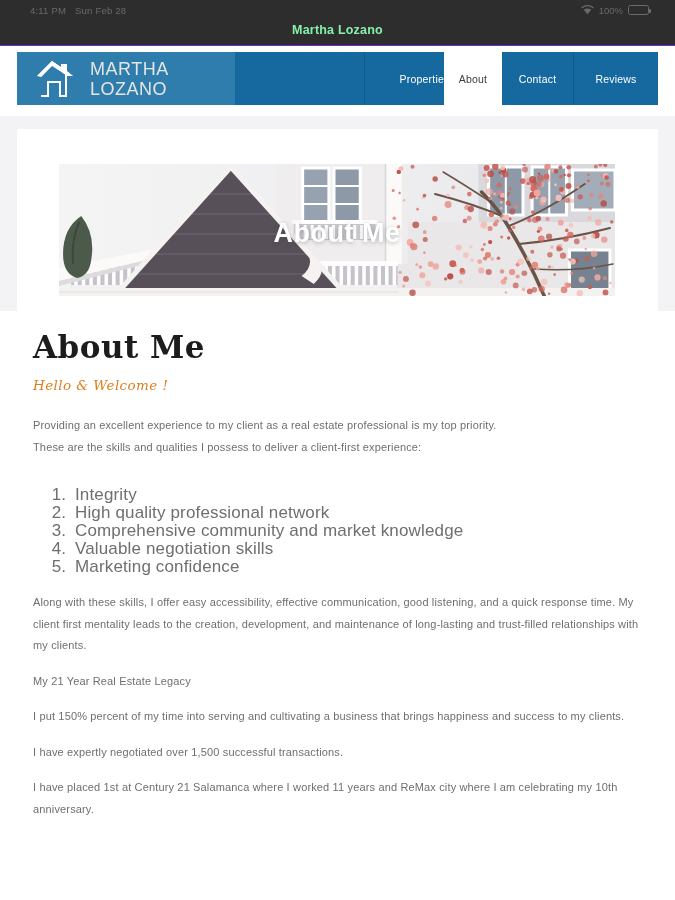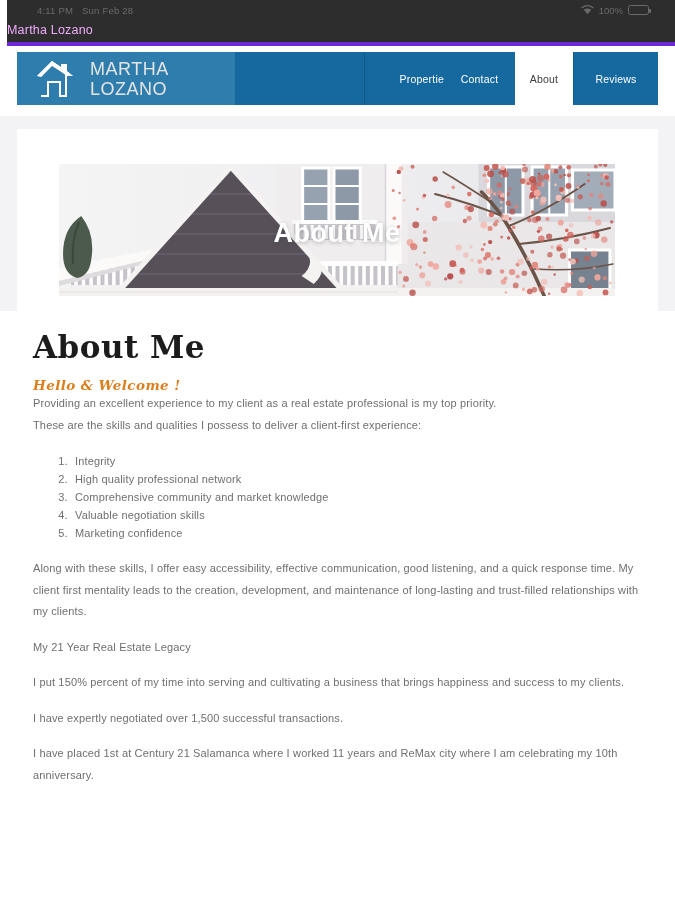--- a/index.html
+++ b/index.html
@@ -1,33 +1,33 @@
 <!DOCTYPE html>
 <html><head>
 <meta charset="utf-8">
 <style>
   * { margin:0; padding:0; box-sizing:border-box; }
   html,body { width:675px; height:900px; overflow:hidden; background:#fff;
               font-family:"Liberation Sans", sans-serif; }
   .device { width:675px; height:900px; position:relative; background:#fff; }
 
   
-  .statusbar { height:46px; background:#2d2d2d; position:relative; border-bottom:4px solid #6d28d9;margin-left:7px; }
+  .statusbar { height:46px; background:#2d2d2d; position:relative; border-bottom:1px solid #6d28d9; }
   .status-row { display:flex; justify-content:space-between; align-items:center;
                 padding:3px 26px 0 30px; height:17px; }
   .status-left { font-size:9.5px; color:#6a6a68; letter-spacing:0.2px; }
   .status-left .date { margin-left:9px; }
   .status-right { display:flex; align-items:center; gap:5px; color:#6a6a68; font-size:9.5px; }
   .wifi-icon svg { display:block; }
   .battery { width:21px; height:10px; border:1px solid #6a6a68; border-radius:2.5px;
              position:relative; padding:1px; }
   .battery .level { height:100%; width:100%; background:#6a6a68; border-radius:1px; }
   .battery:after { content:""; position:absolute; right:-3px; top:3px; width:2px; height:4px;
                    background:#6a6a68; border-radius:0 1px 1px 0; }
-  .app-title { color:#f0abfc; font-size:12.5px; font-weight:400;
+  .app-title { text-align:center; color:#86efac; font-size:12.5px; font-weight:700;
                letter-spacing:0.2px; margin-top:6px; }
 
   
   .webpage { background:#fff; }
 
   
   .navbar { margin:6px 17px 0 17px; height:53px; display:flex; background:#16699f; }
   .brand { width:218px; background:#2e7dac; display:flex; align-items:center; padding-left:14px; }
   .brand-icon { width:46px; height:40px; flex:0 0 auto; }
   .brand-text { color:#e5e5e5; font-size:18px; line-height:20px; letter-spacing:0.5px;
@@ -50,25 +50,25 @@
   .hero-img svg.scene { position:absolute; inset:0; width:100%; height:100%; }
   .hero-title { position:absolute; left:50%; top:52%; transform:translate(-50%,-50%);
                 color:#fff; font-size:27px; font-weight:700; letter-spacing:0.5px;
                 text-shadow:0 1px 4px rgba(60,60,70,0.35); white-space:nowrap; }
 
   
   .content { padding:14px 20px 0 33px; color:#6f6f6f; }
   h1.page-heading { font-family:"DejaVu Serif","Liberation Serif",serif; font-size:31px;
                     color:#1c1c1c; font-weight:700; letter-spacing:0.5px; margin:4px 0 12px; }
   .greeting { font-family:"DejaVu Serif","Liberation Serif",serif; font-style:italic;
-              font-weight:700; font-size:13.5px; color:#dd7e1d; letter-spacing:0.4px;
-              margin-bottom:0; }
+              font-weight:400; font-size:13.5px; color:#dd7e1d; letter-spacing:0.4px;
+              margin-bottom:22px; }
   .subheading { font-size:11px; color:#6b6b6b; margin-bottom:26px; }
   .content p { font-size:11px; line-height:21.5px; margin-bottom:14px; letter-spacing:0.15px; }
-  ol.skills { margin:16px 0 16px 0; padding-left:38px; font-size:11px; }
+  ol.skills { margin:28px 0 16px 0; padding-left:38px; font-size:17px; }
   ol.skills li { line-height:18px; padding-left:4px; letter-spacing:0.15px; }
 </style>
 </head>
 <body>
 
 <div class="device">
 
   <div class="statusbar">
     <div class="status-row">
       <div class="status-left">
@@ -97,22 +97,22 @@
           <path d="M21 7 L10 18 L10 36 L16 36 L16 22 L30 22 L30 36 L34 36 L34 15 Z" fill="#2e7dac"></path>
           <path d="M6 17 L21 2 L42 17 L36 17 L21 6 L10 18 Z" fill="#ffffff"></path>
         </svg>
         <div class="brand-text">
           <div>MARTHA</div>
           <div>LOZANO</div>
         </div>
       </div>
       <div class="nav-spacer"></div>
       <div class="nav-item w-properties">Properties</div>
+      <div class="nav-item w-about active">About</div>
       <div class="nav-item w-contact after-active">Contact</div>
-      <div class="nav-item w-about active">About</div>
       <div class="nav-item w-reviews">Reviews</div>
     </div>
 
     <div class="hero-band">
       <div class="hero-card">
         <div class="hero-img">
           <svg class="scene" viewBox="0 0 550 132" preserveAspectRatio="none">
             <defs>
               <linearGradient id="sky" x1="0" y1="0" x2="1" y2="0">
                 <stop offset="0" stop-color="#f5f4f5"></stop>

